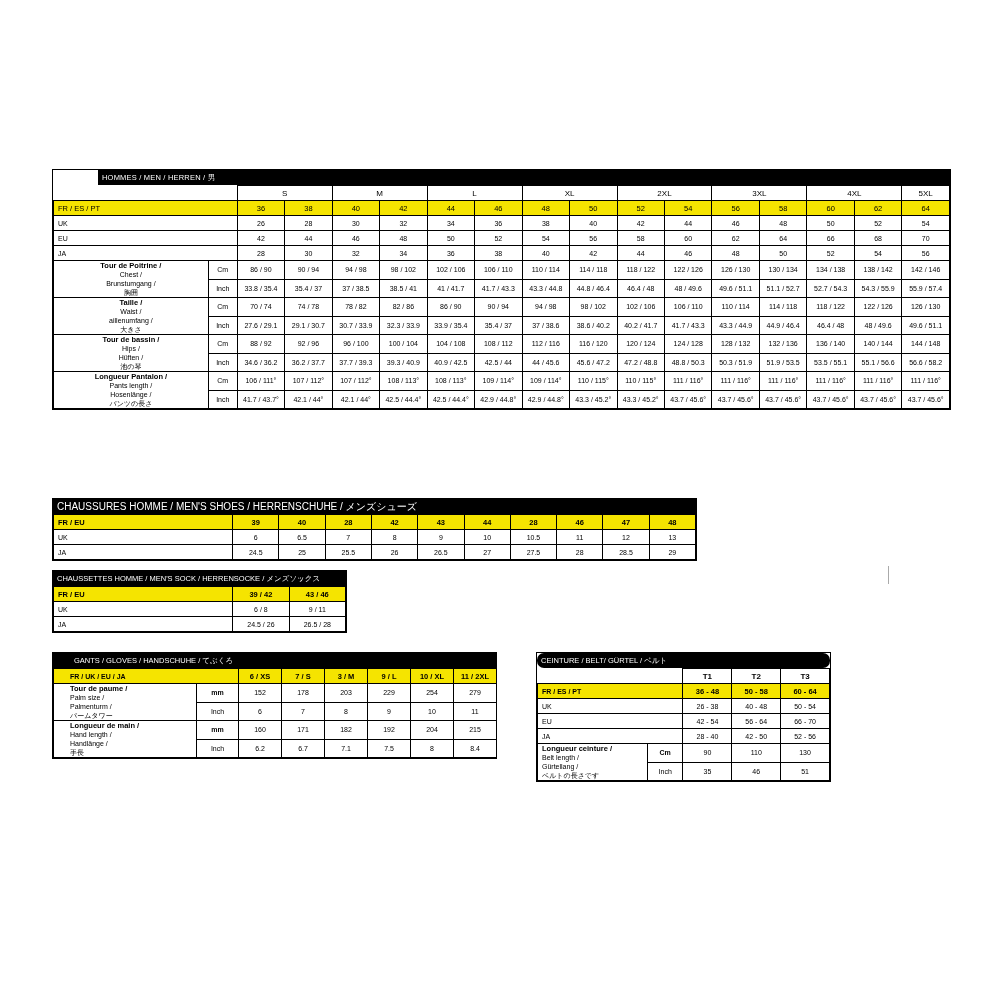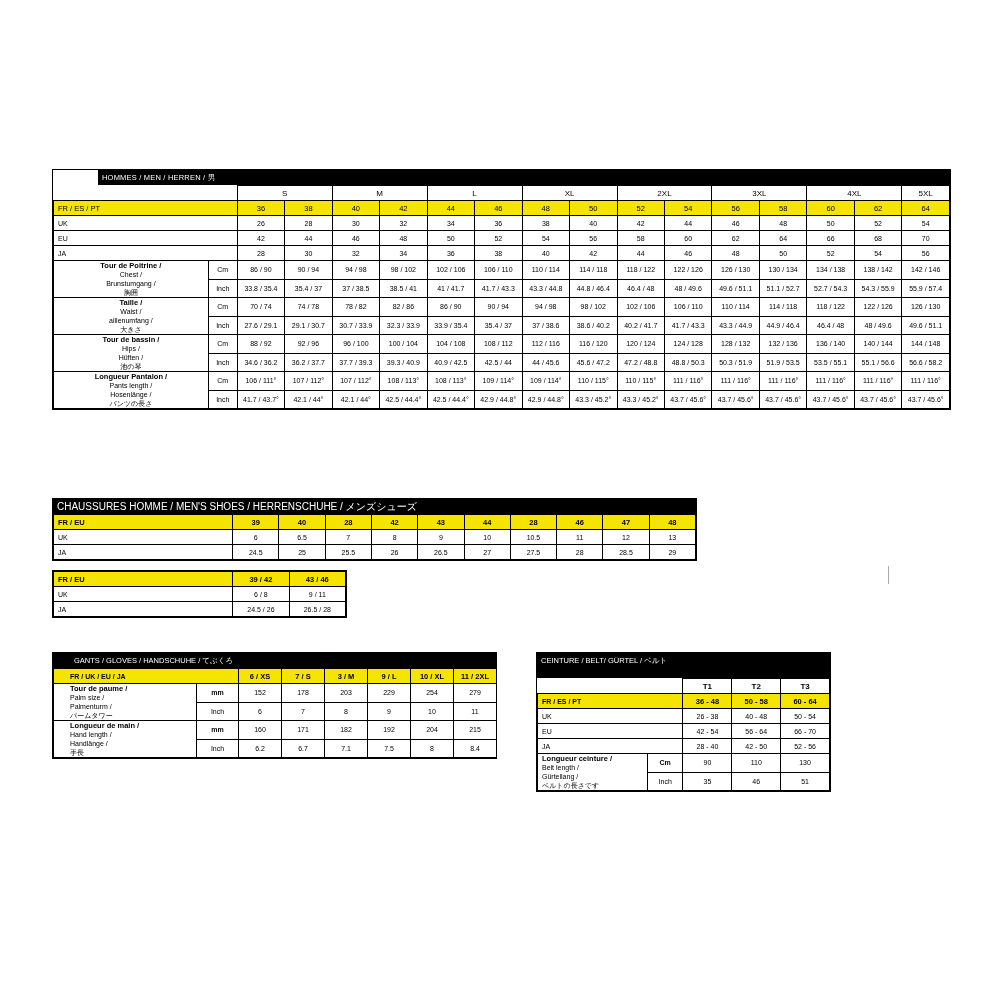--- a/index.html
+++ b/index.html
@@ -39,21 +39,21 @@
   
   .gloves{position:absolute;left:52px;top:652px;width:443px;border:1px solid #000;}
   .gloves .hdrbar{background:#000;color:#fff;height:15px;line-height:15px;font-size:7.5px;padding-left:21px;}
   table.gl-t{width:100%;font-size:7px;table-layout:fixed;}
   table.gl-t td{border:1px solid #000;height:14px;text-align:center;padding:0;}
   table.gl-t td.lbl{text-align:left;padding-left:16px;font-size:7px;line-height:9px;}
   table.gl-t td.lbl b{font-size:7.5px;}
 
   
   .belt{position:absolute;left:536px;top:652px;width:293px;border:1px solid #000;}
-  .belt .hdrbar{background:#000;color:#fff;height:25px;line-height:15px;font-size:7.5px;padding-left:4px;}
+  .belt .hdrbar{background:#000;color:#fff;height:15px;line-height:15px;font-size:7.5px;padding-left:4px;border-radius:7px;}
   table.be-t{width:100%;font-size:7px;table-layout:fixed;}
   table.be-t td{border:1px solid #000;height:14px;text-align:center;padding:0;}
   table.be-t td.lbl{text-align:left;padding-left:4px;font-size:7px;line-height:9px;}
   table.be-t td.lbl b{font-size:7.5px;}
 
   .tick{position:absolute;left:888px;top:566px;width:1px;height:18px;background:#aaa;}
 </style>
 </head>
 <body>
 
@@ -377,20 +377,21 @@
         <td>27.5</td>
         <td>28</td>
         <td>28.5</td>
         <td>29</td>
       </tr>
     </tbody>
       </table>
   </div>
 
   <div class="socks">
+    <div class="hdrbar">CHAUSSETTES HOMME / MEN'S SOCK / HERRENSOCKE / メンズソックス</div>
     <table class="sk-t">
       <colgroup>
           <col style="width:178px">
           <col style="width:56px">
           <col style="width:56px">
         </colgroup>
       <tbody>
           <tr class="frrow">
         <td class="lbl">FR / EU</td>
         <td>39 / 42</td>

